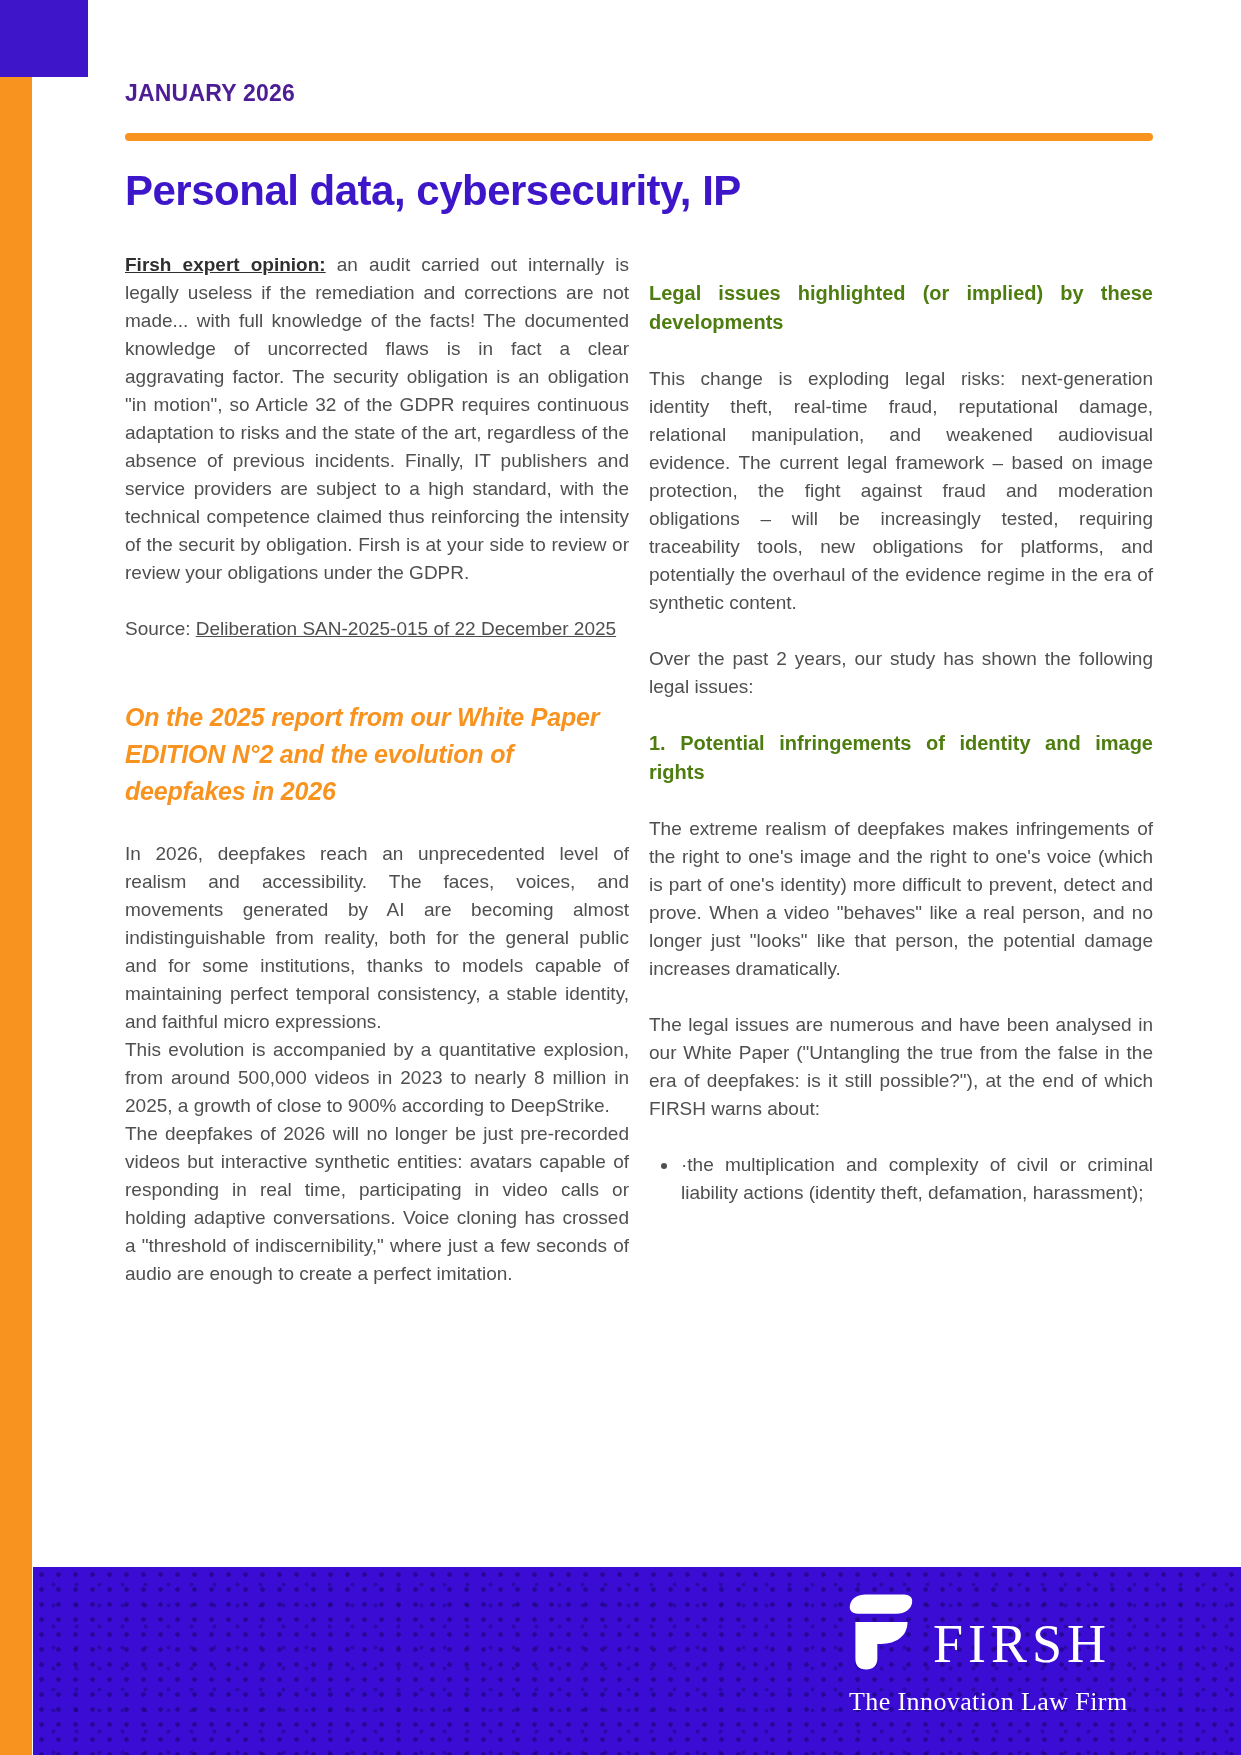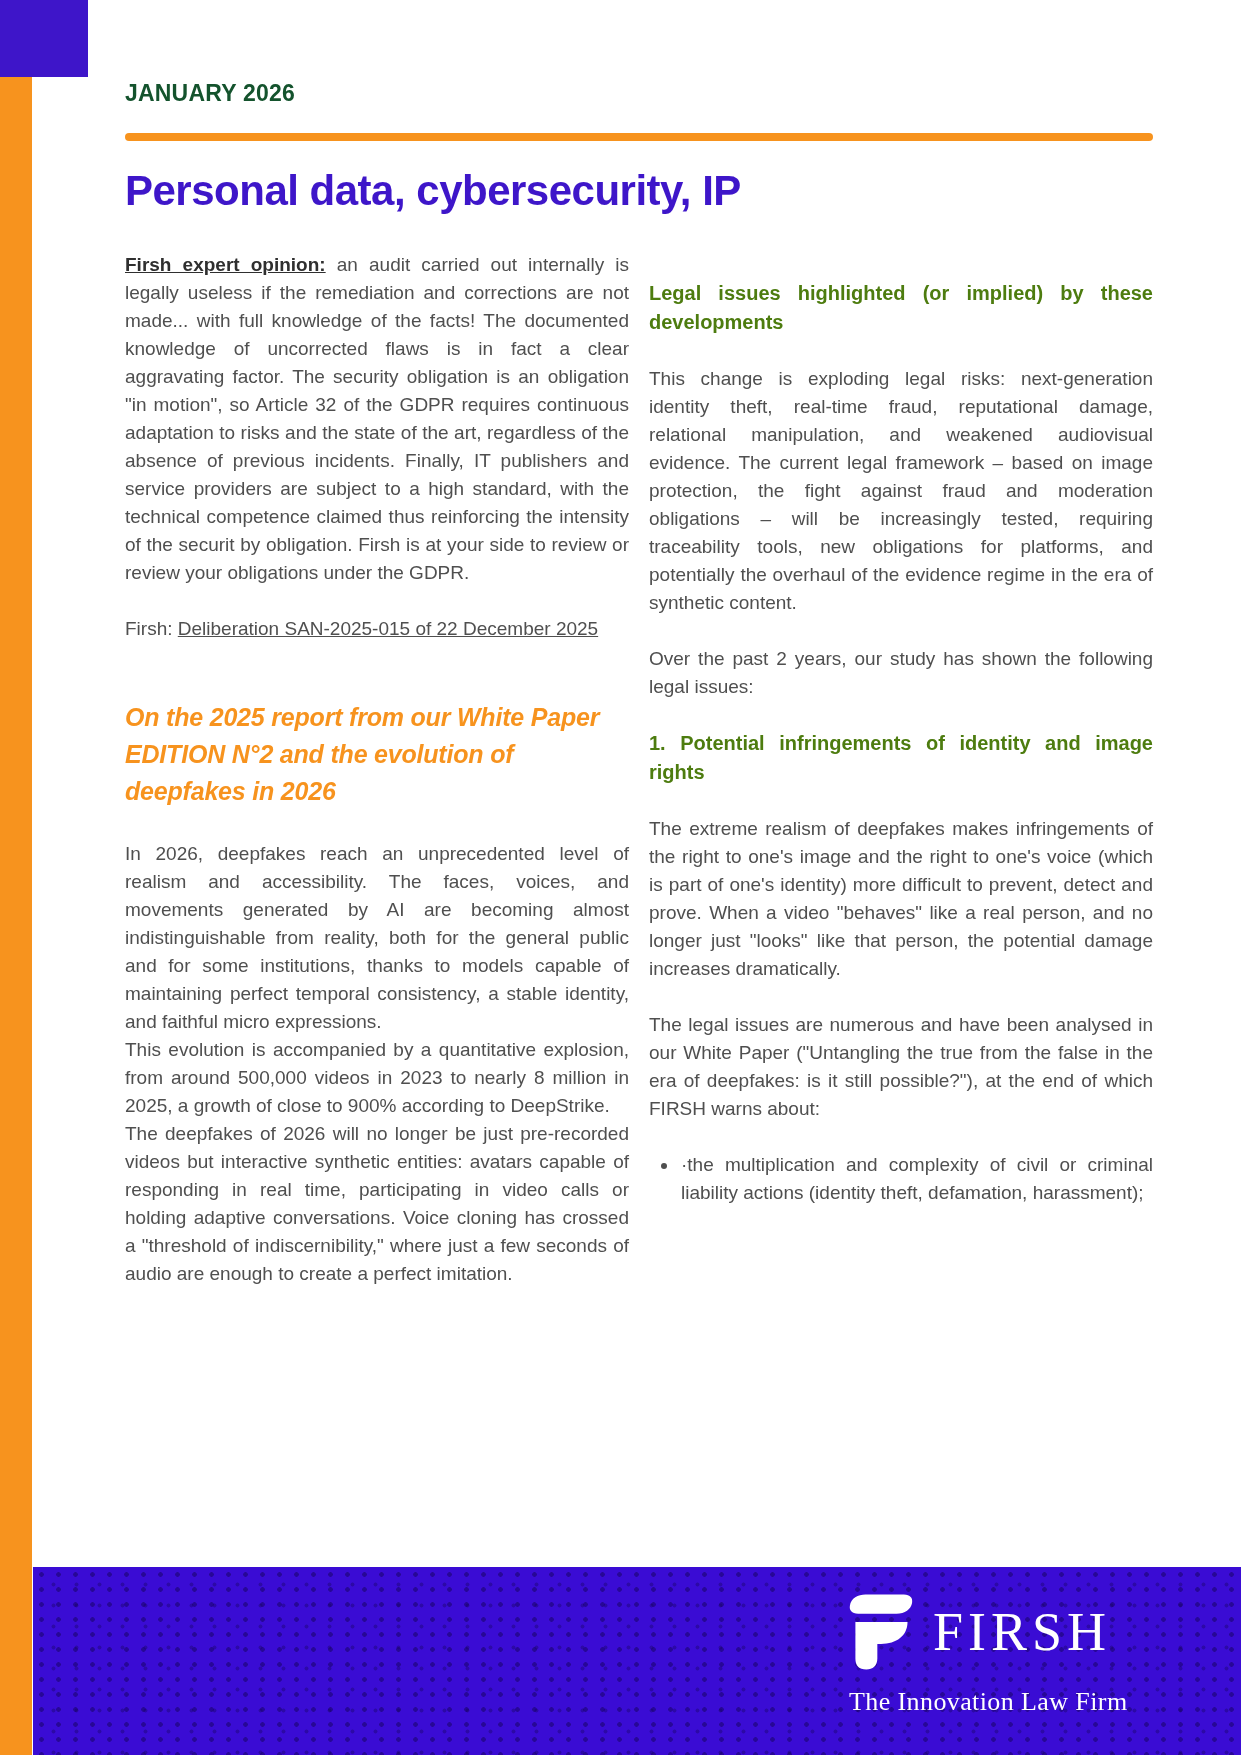--- a/index.html
+++ b/index.html
@@ -24,21 +24,21 @@
     background: #F7931E;
   }
   
   .content {
     position: absolute;
     left: 125px;
     width: 1028px;
     top: 80px;
   }
   .kicker {
-    color: #14532d;
+    color: #4c1d95;
     font-size: 23px;
     font-weight: bold;
     letter-spacing: 0.2px;
   }
   .rule {
     height: 8px;
     border-radius: 4px;
     background: #F7931E;
     margin-top: 26px;
   }
@@ -108,21 +108,21 @@
   }
   .brand-block {
     position: absolute;
     right: 130px;
     top: 26px;
     width: 262px;
     color: #ffffff;
   }
   .brand-row {
     display: flex;
-    align-items: center;
+    align-items: flex-end;
     gap: 20px;
   }
   .brand-logo { width: 64px; height: 78px; flex: 0 0 auto; }
   .brand-logo path { fill: #ffffff; }
   .wordmark {
     font-family: "Liberation Serif", serif;
     font-size: 54px;
     letter-spacing: 5px;
     font-weight: 500;
     line-height: 1;
@@ -146,21 +146,21 @@
   <div class="content">
     <div class="kicker">JANUARY 2026</div>
     <div class="rule"></div>
     <h1 class="page-title">Personal data, cybersecurity, IP</h1>
 
     <div class="columns">
 
       <div class="col">
         <p><span class="lead-bold">Firsh expert opinion:</span><span> an audit carried out internally is legally useless if the remediation and corrections are not made... with full knowledge of the facts! The documented knowledge of uncorrected flaws is in fact a clear aggravating factor. The security obligation is an obligation "in motion", so Article 32 of the GDPR requires continuous adaptation to risks and the state of the art, regardless of the absence of previous incidents. Finally, IT publishers and service providers are subject to a high standard, with the technical competence claimed thus reinforcing the intensity of the securit by obligation. Firsh is at your side to review or review your obligations under the GDPR.</span></p>
 
-        <p><span>Firsh: </span><span class="underlined">Deliberation SAN-2025-015 of 22 December 2025</span></p>
+        <p><span>Source: </span><span class="underlined">Deliberation SAN-2025-015 of 22 December 2025</span></p>
 
         <h2 class="orange-heading">On the 2025 report from our White Paper EDITION N°2 and the evolution of deepfakes in 2026</h2>
 
         <p class="tight">In 2026, deepfakes reach an unprecedented level of realism and accessibility. The faces, voices, and movements generated by AI are becoming almost indistinguishable from reality, both for the general public and for some institutions, thanks to models capable of maintaining perfect temporal consistency, a stable identity, and faithful micro expressions.</p>
         <p class="tight">This evolution is accompanied by a quantitative explosion, from around 500,000 videos in 2023 to nearly 8 million in 2025, a growth of close to 900% according to DeepStrike.</p>
         <p class="tight">The deepfakes of 2026 will no longer be just pre-recorded videos but interactive synthetic entities: avatars capable of responding in real time, participating in video calls or holding adaptive conversations. Voice cloning has crossed a "threshold of indiscernibility," where just a few seconds of audio are enough to create a perfect imitation.</p>
       </div>
 
       <div class="col">
 

